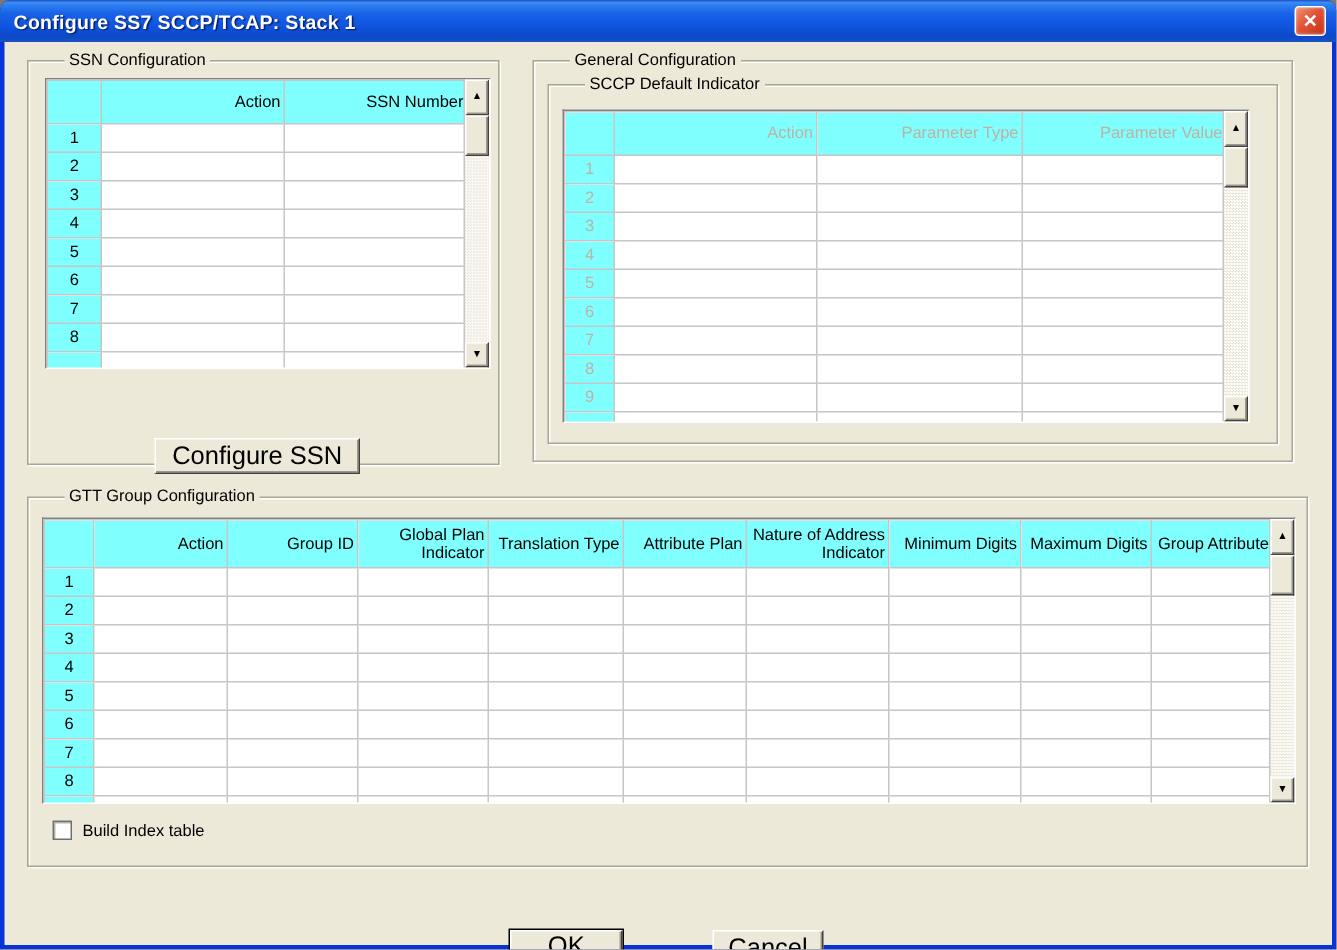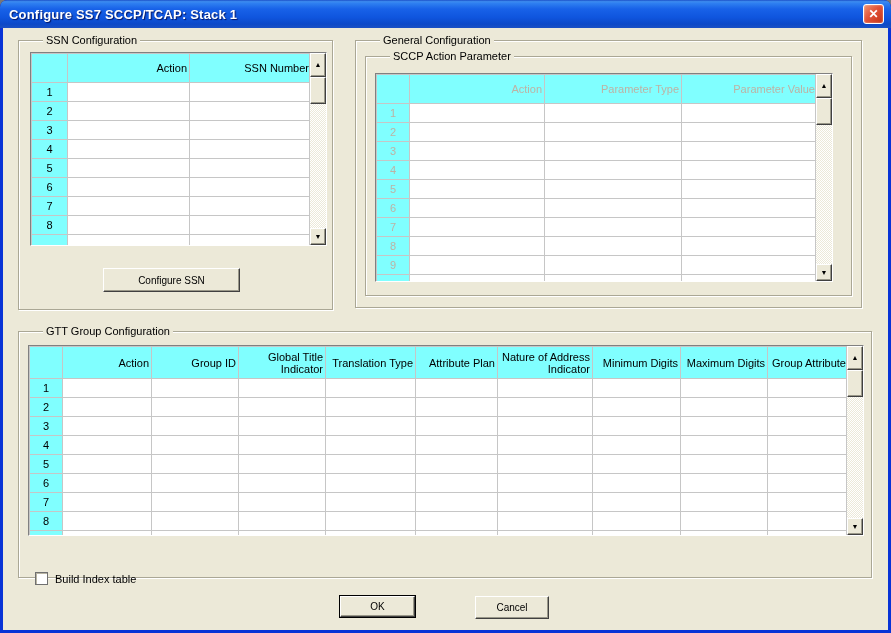--- a/index.html
+++ b/index.html
@@ -81,23 +81,23 @@
   .sthumb{
     height:27px; flex:none; background:var(--bg);
     border:1px solid; border-color:#fff var(--dark) var(--dark) #fff;
     box-shadow:inset -1px -1px 0 var(--mid);
   }
   
   .btn{
     position:absolute; background:var(--bg);
     border:1px solid; border-color:#fff var(--dark) var(--dark) #fff;
     box-shadow:inset -1px -1px 0 var(--mid);
-    font-family:"Liberation Sans",sans-serif; font-size:10px; color:#000;
+    font-family:"Liberation Sans",sans-serif; font-size:17px; color:#000;
     text-align:left; cursor:default;
-    display:flex; align-items:center; justify-content:center;
+    display:flex; align-items:center; justify-content:center;margin-top:24px;
   }
   .btn.default{box-shadow:inset -1px -1px 0 var(--mid), 0 0 0 1px #000;}
   
   .checkrow{position:absolute; display:flex; align-items:center; gap:7px;}
   .checkbox{
     width:13px; height:13px; background:#fff;
     border:1px solid #707070;
     box-shadow:inset 1px 1px 0 #b8b4a2;
   }
 </style>
@@ -181,21 +181,21 @@
       <div class="sthumb"></div>
       <div class="sbtn dn">▼</div>
     </div>
   </div>
   <div class="btn" style="left:103px; top:268px; width:137px; height:24px;">Configure SSN</div>
 
   <div class="groupbox" style="left:355px; top:40px; width:507px; height:268px;">
     <span class="grouplabel">General Configuration</span>
   </div>
   <div class="groupbox" style="left:365px; top:56px; width:487px; height:240px;">
-    <span class="grouplabel">SCCP Action Parameter</span>
+    <span class="grouplabel">SCCP Default Indicator</span>
   </div>
   <div class="grid hdr30 disabled" style="left:375px; top:73px; width:458px; height:209px;">
       <table>
         <colgroup>
           <col style="width: 33px;">
           <col style="width: 135px;">
           <col style="width: 137px;">
           <col style="width: 136px;">
         </colgroup>
         <tbody>
@@ -289,21 +289,21 @@
           <col style="width: 95px;">
           <col style="width: 88px;">
           <col style="width: 87px;">
           <col style="width: 81px;">
         </colgroup>
         <tbody>
           <tr>
             <th></th>
             <th>Action</th>
             <th>Group ID</th>
-            <th>Global Title Indicator</th>
+            <th>Global Plan Indicator</th>
             <th>Translation Type</th>
             <th>Attribute Plan</th>
             <th>Nature of Address Indicator</th>
             <th>Minimum Digits</th>
             <th>Maximum Digits</th>
             <th>Group Attribute</th>
           </tr>
           <tr>
             <td class="rn">1</td>
             <td></td>
@@ -413,21 +413,21 @@
             <td></td>
           </tr>
         </tbody>
       </table>
     <div class="vscroll">
       <div class="sbtn">▲</div>
       <div class="sthumb"></div>
       <div class="sbtn dn">▼</div>
     </div>
   </div>
-  <div class="checkrow" style="left:35px; top:547px;margin-top:25px;">
+  <div class="checkrow" style="left:35px; top:547px;">
     <span class="checkbox"></span>
     <span>Build Index table</span>
   </div>
 
   <div class="btn default" style="left:340px; top:596px; width:75px; height:21px;">OK</div>
   <div class="btn" style="left:475px; top:596px; width:74px; height:23px;">Cancel</div>
 
 </div>
 
 </body></html>

